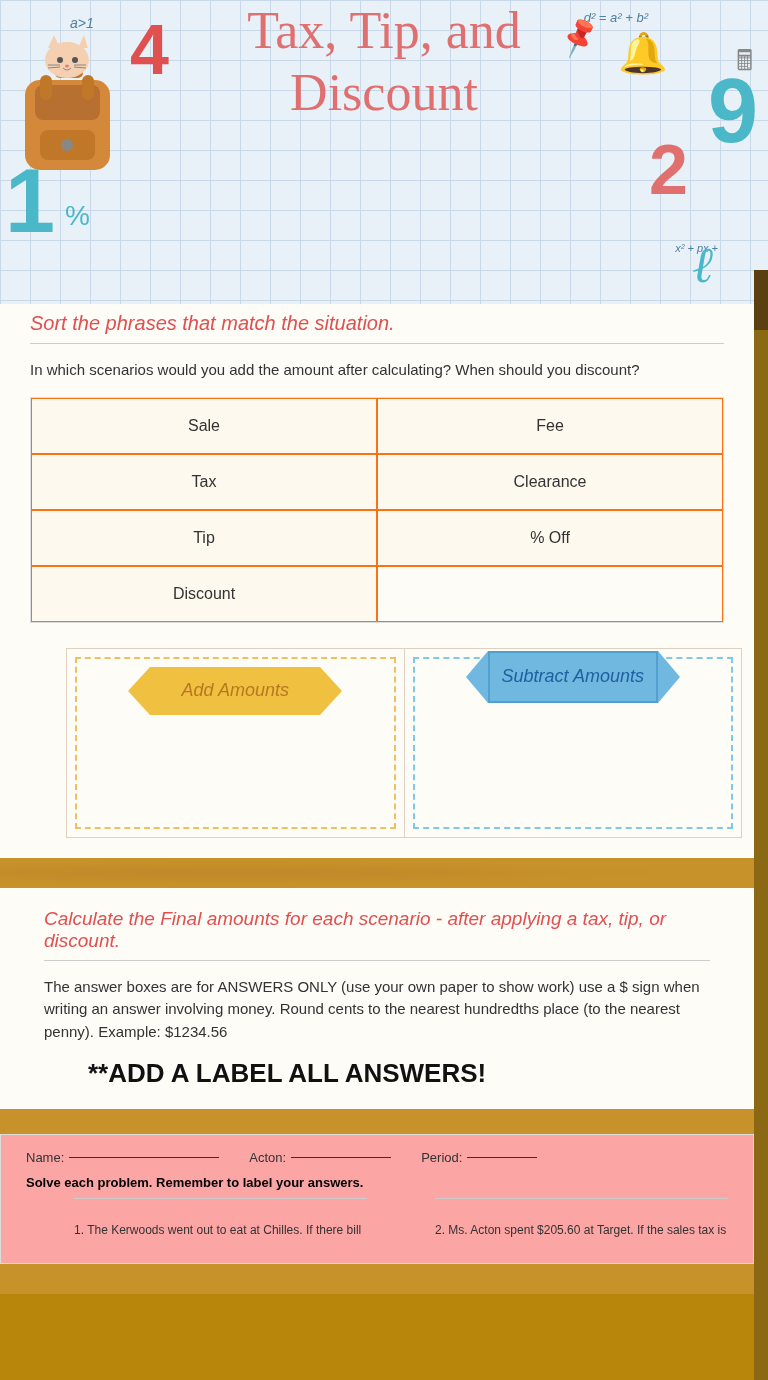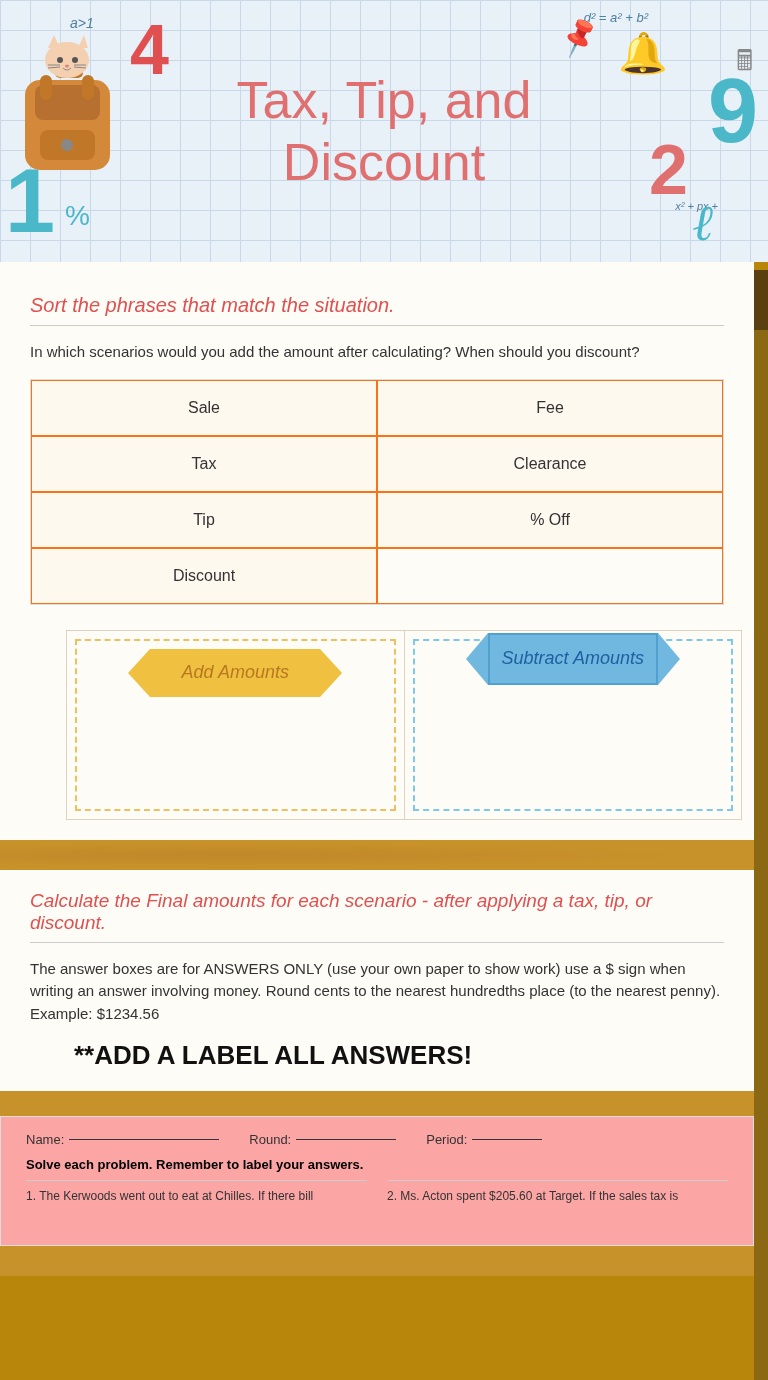--- a/index.html
+++ b/index.html
@@ -13,32 +13,32 @@
     }
 
     
     .header-section {
       background: #e8f0f8;
       background-image:
         linear-gradient(#c8d8e8 1px, transparent 1px),
         linear-gradient(90deg, #c8d8e8 1px, transparent 1px);
       background-size: 30px 30px;
       width: 100%;
-      height: 262px;
+      height: 304px;
       position: relative;
       overflow: hidden;
       display: flex;
-      align-items: center;
+      align-items: flex-start;
       justify-content: center;
     }
 
     .header-title {
       font-size: 52px;
       color: #e07070;
-      font-family: Liberation Sans, sans-serif;
+      font-family: Liberation Serif, serif;
       text-align: center;
       line-height: 1.2;
       z-index: 2;
       position: relative;
     }
 
     
     .deco-backpack {
       position: absolute;
       left: 10px;
@@ -208,21 +208,22 @@
     .worksheet-problems {
       display: flex;
       gap: 20px;
       font-size: 12px;
       color: #333;
     }
 
     .worksheet-problem {
       flex: 1;
       border-top: 1px solid #ccc;
-      padding-top: 8px;
+      padding-top: 24px;
+      margin-left: 48px;
     }
   </style>
 </head>
 <body>
 
 <div class="header-section">
 
   <span class="deco-formula deco-f1">a&gt;1</span>
 
   <span class="deco-formula deco-f2">d² = a² + b²</span>
@@ -286,21 +287,21 @@
   <span class="deco-formula deco-f3">x² + px +</span>
 
   <span class="deco-loop" style="font-style:italic; font-family: Georgia; color:#4ab8c8; font-size:50px; position:absolute; bottom:10px; right:55px;">ℓ</span>
 </div>
 
 <div class="scrollbar-strip">
   <div class="scrollbar-thumb"></div>
 </div>
 
 <div style="background:#fdfcf7; margin:0 14px 0 0;">
-  <div style="padding: 32px 30px 10px 30px;">
+  <div style="padding: 8px 30px 10px 30px;">
     <div class="section-title">Sort the phrases that match the situation.</div>
     <hr class="section-divider">
     <div class="section-subtitle">In which scenarios would you add the amount after calculating? When should you discount?</div>
 
     <div class="sort-grid">
       <div class="sort-row">
         <div class="sort-cell">Sale</div>
         <div class="sort-cell">Fee</div>
       </div>
       <div class="sort-row">
@@ -355,37 +356,37 @@
             <div style="width:0; height:0; border-top:26px solid transparent; border-bottom:26px solid transparent; border-left:22px solid #70b8e0;"></div>
           </div>
         </div>
       </div>
     </div>
   </div>
 </div>
 
 <div style="height:30px; background:#c8922a; background-image: radial-gradient(ellipse at 30% 50%, rgba(180,120,40,0.4) 0%, transparent 60%);"></div>
 
-<div style="background:#fdfcf7; margin:0 14px 0 0; padding: 20px 30px;">
+<div style="background:#fdfcf7; margin:0 14px 0 0; padding: 20px 44px;">
   <div class="section-title" style="font-size:19px;">Calculate the Final amounts for each scenario - after applying a tax, tip, or discount.</div>
   <hr class="section-divider">
   <div class="section-subtitle">The answer boxes are for ANSWERS ONLY (use your own paper to show work)  use a $ sign when writing an answer involving money. Round cents to the nearest hundredths place (to the nearest penny).  Example: $1234.56</div>
   <div style="font-size:26px; font-weight:900; color:#111; margin-top:10px;margin-left:44px;">**ADD A LABEL ALL ANSWERS!</div>
 </div>
 
 <div style="height:25px; background:#c8922a;"></div>
 
 <div style="background:#fca5a5; margin:0 14px 0 0; padding:15px 25px; min-height:130px; border:1px solid #ddd;">
   <div class="worksheet-fields">
     <div class="worksheet-field">
       <span>Name:</span>
       <span class="worksheet-underline"></span>
     </div>
     <div class="worksheet-field">
-      <span>Round:</span>
+      <span>Acton:</span>
       <span class="worksheet-underline" style="width:100px;"></span>
     </div>
     <div class="worksheet-field">
       <span>Period:</span>
       <span class="worksheet-underline" style="width:70px;"></span>
     </div>
   </div>
 
 
   <div class="worksheet-instruction">Solve each problem.  Remember to label your answers.</div>

